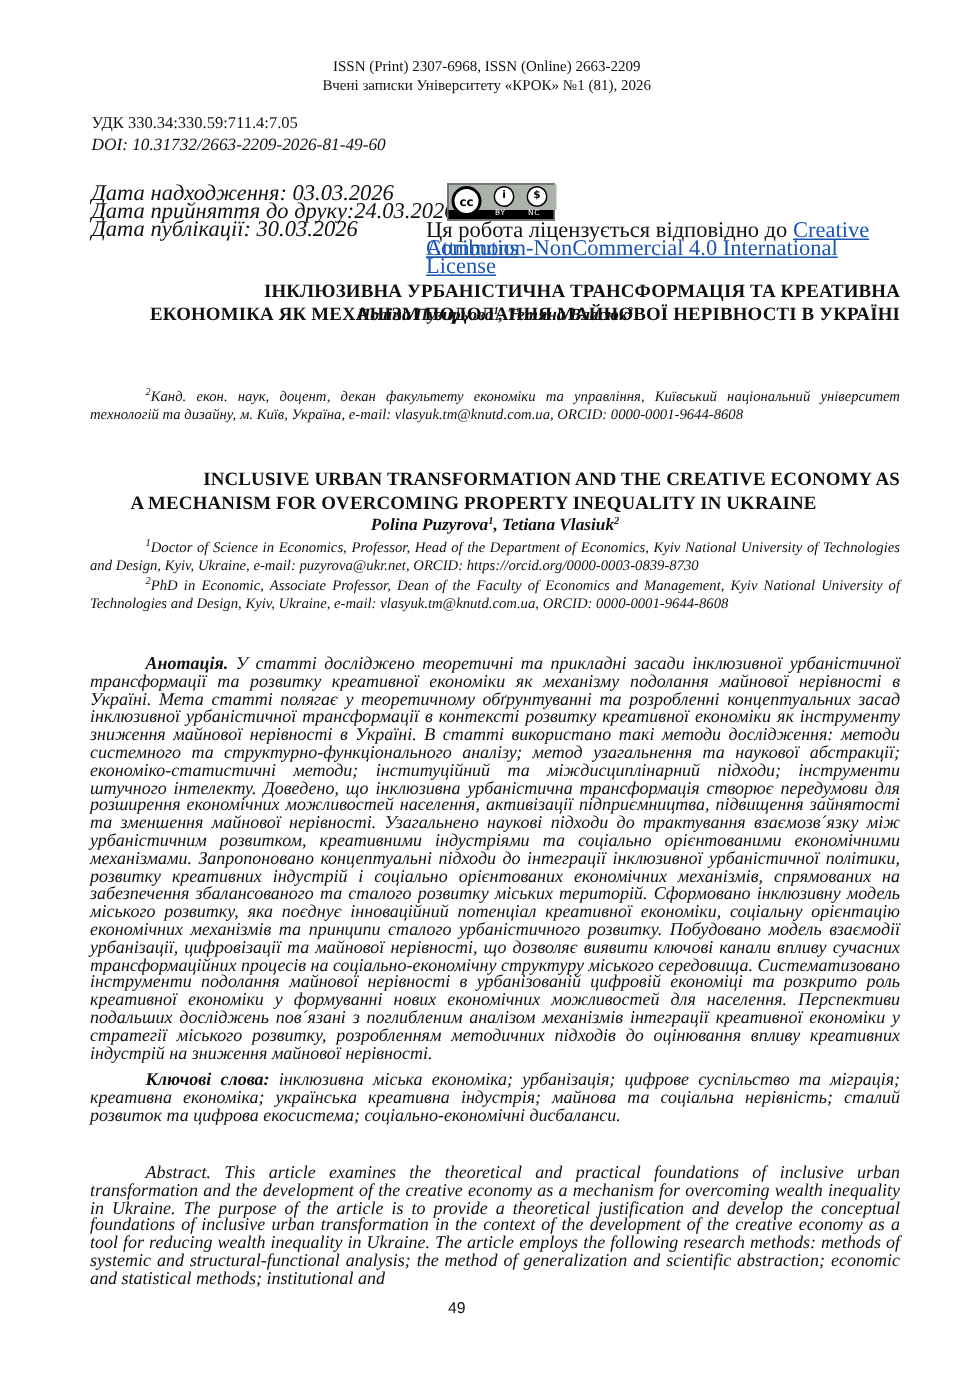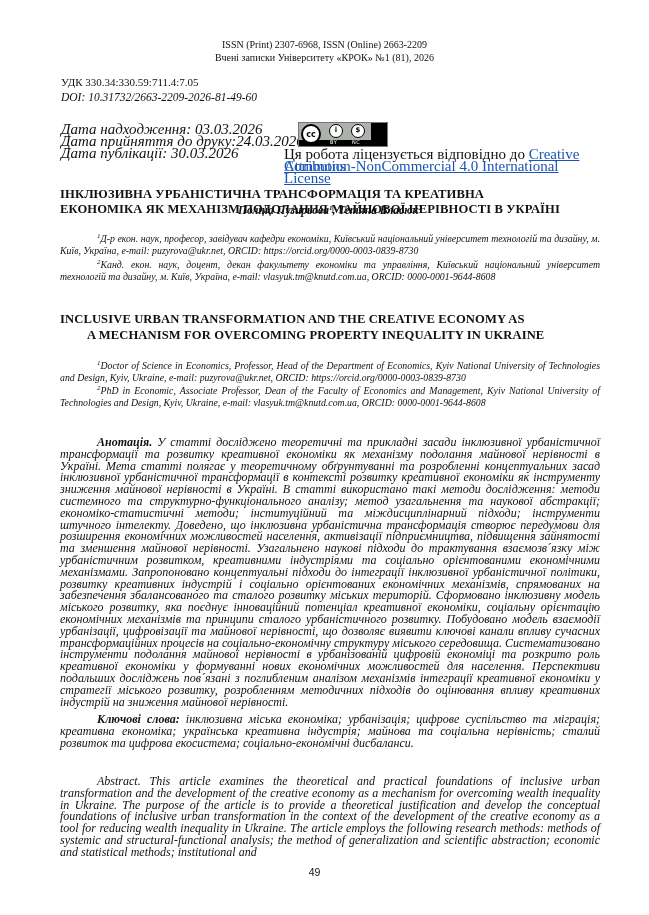--- a/index.html
+++ b/index.html
@@ -4,28 +4,28 @@
 <style>
   html, body { margin: 0; padding: 0; background: #ffffff; }
   body { width: 649px; height: 915px; position: relative; overflow: hidden; font-family: "Liberation Serif", serif; color: #111; }
   .page { position: absolute; left: 0; top: 0; width: 649px; height: 915px; background: #fff; }
   .abs { position: absolute; }
   .center { text-align: center; }
   .hdr { left: 0; width: 649px; font-size: 10px; line-height: 13px; }
   .small { font-size: 15px; line-height: 12.2px; }
   .it { font-style: italic; }
   .b { font-weight: bold; }
-  .title { left: 60px; width: 540px; text-align: left; font-weight: bold; font-size: 12.6px; line-height: 15px; letter-spacing: 0.1px; }
+  .title { left: 60px; width: 540px; text-align: right; font-weight: bold; font-size: 12.6px; line-height: 15px; letter-spacing: 0.1px; }
   .authors { left: 60px; width: 540px; text-align: center; font-weight: bold; font-style: italic; font-size: 11.5px; line-height: 14px; }
   .aff { left: 60px; width: 540px; font-style: italic; font-size: 9.8px; line-height: 12.4px; text-align: justify; }
   .aff .ind { display: inline-block; width: 37px; }
   .para { left: 60px; width: 540px; font-style: italic; font-size: 12px; line-height: 11.8px; text-align: justify; }
   .para .ind { display: inline-block; width: 37px; }
   sup { font-size: 7px; line-height: 0; vertical-align: 4px; }
-  .cc { left: 298px; top: 122px; width: 90px; height: 25px; background: #000; border: 1px solid #777; box-sizing: border-box; }
+  .cc { left: 298px; top: 122px; width: 72px; height: 25px; background: #000; border: 1px solid #777; box-sizing: border-box; }
   .cc .top { position: absolute; left: 0; top: 0; width: 72px; height: 17px; background: #acb1ac; }
   .cc .circle { position: absolute; width: 14px; height: 14px; border-radius: 50%; background: #fff; border: 1.5px solid #000; box-sizing: border-box; font-family: "DejaVu Sans", sans-serif; font-size: 7px; font-weight: bold; text-align: center; line-height: 11px; color: #000; }
   .cc .big { left: 2px; top: 1px; width: 20px; height: 20px; line-height: 17px; font-size: 8px; border-width: 2px; }
   .cc .lbl { position: absolute; top: 16px; font-family: "DejaVu Sans", sans-serif; font-size: 5px; color: #fff; letter-spacing: 0.5px; }
   a.link { color: #1a55b4; text-decoration: underline; }
 </style>
 </head>
 <body>
 
 <div class="page">
@@ -53,29 +53,31 @@
   </div>
   <div class="abs small" style="left:284px; top:160px; width:300px;">
     <a class="link">Attribution-NonCommercial 4.0 International License</a>
   </div>
 
   <div class="abs title" style="top:187px;">ІНКЛЮЗИВНА УРБАНІСТИЧНА ТРАНСФОРМАЦІЯ ТА КРЕАТИВНА</div>
   <div class="abs title" style="top:202px;">ЕКОНОМІКА ЯК МЕХАНІЗМ ПОДОЛАННЯ МАЙНОВОЇ НЕРІВНОСТІ В УКРАЇНІ</div>
   <div class="abs authors" style="top:203px;">
     <span>Поліна Пузирьова</span><sup>1</sup>, <span>Тетяна Власюк</span><sup>2</sup>
   </div>
-  <div class="abs aff" style="top:233px;"><span class="ind"></span><sup>1</sup><span>Д-р екон. наук, професор, завідувач кафедри економіки, Київський національний університет технологій та дизайну, м. Київ, Україна, e-mail: puzyrova@ukr.net, ORCID: https://orcid.org/0000-0003-0839-8730</span></div>
   <div class="abs aff" style="top:259px;"><span class="ind"></span><sup>2</sup><span>Канд. екон. наук, доцент, декан факультету економіки та управління, Київський національний університет технологій та дизайну, м. Київ, Україна, e-mail: vlasyuk.tm@knutd.com.ua, ORCID: 0000-0001-9644-8608</span></div>
 
   <div class="abs title" style="top:328px; text-align:left; padding-left:27px; box-sizing:border-box;">A MECHANISM FOR OVERCOMING PROPERTY INEQUALITY IN UKRAINE</div>
   <div class="abs title" style="top:312px;">INCLUSIVE URBAN TRANSFORMATION AND THE CREATIVE ECONOMY AS</div>
+  <div class="abs authors" style="top:343px;">
+    <span>Polina Puzyrova</span><sup>1</sup>, <span>Tetiana Vlasiuk</span><sup>2</sup>
+  </div>
   <div class="abs aff" style="top:360px;"><span class="ind"></span><sup>1</sup><span>Doctor of Science in Economics, Professor, Head of the Department of Economics, Kyiv National University of Technologies and Design, Kyiv, Ukraine, e-mail: puzyrova@ukr.net, ORCID: https://orcid.org/0000-0003-0839-8730</span></div>
   <div class="abs aff" style="top:385px;"><span class="ind"></span><sup>2</sup><span>PhD in Economic, Associate Professor, Dean of the Faculty of Economics and Management, Kyiv National University of Technologies and Design, Kyiv, Ukraine, e-mail: vlasyuk.tm@knutd.com.ua, ORCID: 0000-0001-9644-8608</span></div>
 
   <div class="abs para" style="top:437px;"><span class="ind"></span><span class="b">Анотація.</span><span> У статті досліджено теоретичні та прикладні засади інклюзивної урбаністичної трансформації та розвитку креативної економіки як механізму подолання майнової нерівності в Україні. Мета статті полягає у теоретичному обґрунтуванні та розробленні концептуальних засад інклюзивної урбаністичної трансформації в контексті розвитку креативної економіки як інструменту зниження майнової нерівності в Україні. В статті використано такі методи дослідження: методи системного та структурно-функціонального аналізу; метод узагальнення та наукової абстракції; економіко-статистичні методи; інституційний та міждисциплінарний підходи; інструменти штучного інтелекту. Доведено, що інклюзивна урбаністична трансформація створює передумови для розширення економічних можливостей населення, активізації підприємництва, підвищення зайнятості та зменшення майнової нерівності. Узагальнено наукові підходи до трактування взаємозв´язку між урбаністичним розвитком, креативними індустріями та соціально орієнтованими економічними механізмами. Запропоновано концептуальні підходи до інтеграції інклюзивної урбаністичної політики, розвитку креативних індустрій і соціально орієнтованих економічних механізмів, спрямованих на забезпечення збалансованого та сталого розвитку міських територій. Сформовано інклюзивну модель міського розвитку, яка поєднує інноваційний потенціал креативної економіки, соціальну орієнтацію економічних механізмів та принципи сталого урбаністичного розвитку. Побудовано модель взаємодії урбанізації, цифровізації та майнової нерівності, що дозволяє виявити ключові канали впливу сучасних трансформаційних процесів на соціально-економічну структуру міського середовища. Систематизовано інструменти подолання майнової нерівності в урбанізованій цифровій економіці та розкрито роль креативної економіки у формуванні нових економічних можливостей для населення. Перспективи подальших досліджень пов´язані з поглибленим аналізом механізмів інтеграції креативної економіки у стратегії міського розвитку, розробленням методичних підходів до оцінювання впливу креативних індустрій на зниження майнової нерівності.</span></div>
 
   <div class="abs para" style="top:714px;"><span class="ind"></span><span class="b">Ключові слова:</span><span> інклюзивна міська економіка; урбанізація; цифрове суспільство та міграція; креативна економіка; українська креативна індустрія; майнова та соціальна нерівність; сталий розвиток та цифрова екосистема; соціально-економічні дисбаланси.</span></div>
 
 
   <div class="abs para" style="top:776px;"><span class="ind"></span><span>Abstract.</span><span> This article examines the theoretical and practical foundations of inclusive urban transformation and the development of the creative economy as a mechanism for overcoming wealth inequality in Ukraine. The purpose of the article is to provide a theoretical justification and develop the conceptual foundations of inclusive urban transformation in the context of the development of the creative economy as a tool for reducing wealth inequality in Ukraine. The article employs the following research methods: methods of systemic and structural-functional analysis; the method of generalization and scientific abstraction; economic and statistical methods; institutional and</span></div>
 
-  <div class="abs" style="left:14px; width:601px; text-align:center; top:866px; font-family:'Liberation Sans', sans-serif; font-size:10.5px;">49</div>
+  <div class="abs" style="left:4px; width:601px; text-align:center; top:866px; font-family:'Liberation Sans', sans-serif; font-size:10.5px;">49</div>
 </div>
 
 </body></html>

